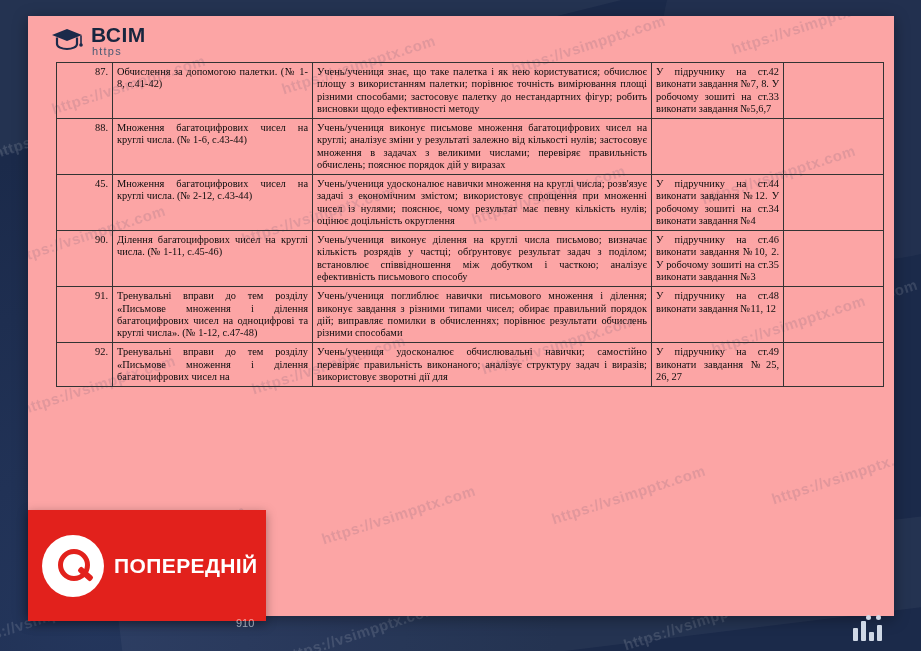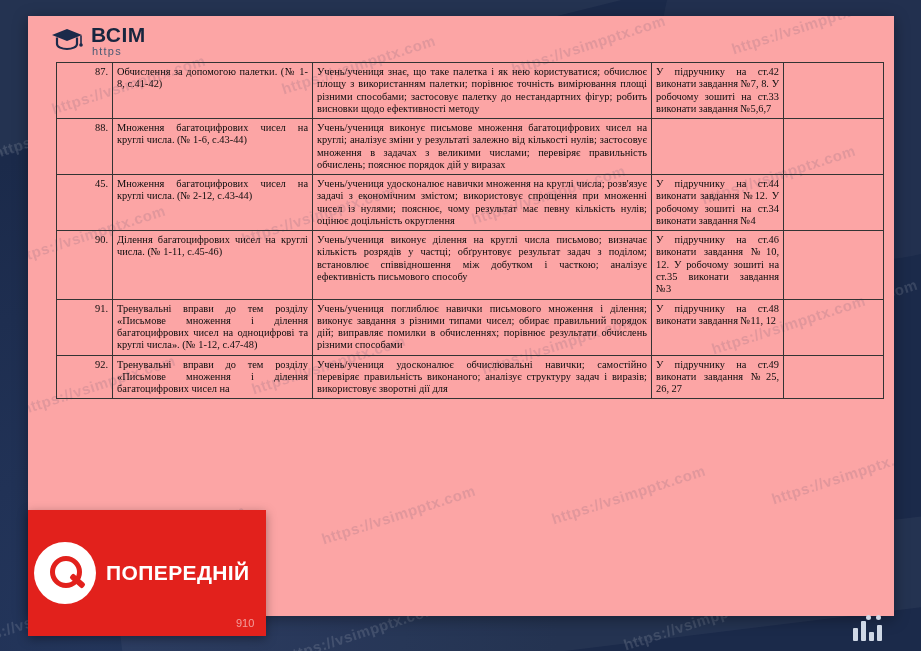--- a/index.html
+++ b/index.html
@@ -124,26 +124,26 @@
     letter-spacing: 0.5px;
   }
   .wm.light { color: rgba(255,255,255,0.13); }
 
   
   .preview-badge {
     position: absolute;
     left: 28px;
     top: 510px;
     width: 238px;
-    height: 126px;
+    height: 111px;
     background: #e2211c;
     display: flex;
     align-items: center;
     gap: 10px;
-    padding-left: 6px;
+    padding-left: 14px;
     box-sizing: border-box;
     box-shadow: 0 3px 10px rgba(0,0,0,0.35);
   }
   .magnifier {
     width: 62px;
     height: 62px;
     border-radius: 50%;
     background: #ffffff;
     position: relative;
     flex: 0 0 auto;
@@ -276,21 +276,21 @@
         <td class="col-num">45.</td>
         <td class="col-topic cell-justify">Множення багатоцифрових чисел на круглі числа. (№ 2-12, с.43-44)</td>
         <td class="col-desc">Учень/учениця удосконалює навички множення на круглі числа; розв'язує задачі з економічним змістом; використовує спрощення при множенні чисел із нулями; пояснює, чому результат має певну кількість нулів; оцінює доцільність округлення</td>
         <td class="col-task">У підручнику на ст.44 виконати завдання №12. У робочому зошиті на ст.34 виконати завдання №4</td>
         <td class="col-last"></td>
       </tr>
       <tr>
         <td class="col-num">90.</td>
         <td class="col-topic cell-justify">Ділення багатоцифрових чисел на круглі числа. (№ 1-11, с.45-46)</td>
         <td class="col-desc">Учень/учениця виконує ділення на круглі числа письмово; визначає кількість розрядів у частці; обґрунтовує результат задач з поділом; встановлює співвідношення між добутком і часткою; аналізує ефективність письмового способу</td>
-        <td class="col-task">У підручнику на ст.46 виконати завдання №10, 12. У робочому зошиті на ст.35 виконати завдання №3</td>
+        <td class="col-task">У підручнику на ст.46 виконати завдання №10, 2. У робочому зошиті на ст.35 виконати завдання №3</td>
         <td class="col-last"></td>
       </tr>
       <tr>
         <td class="col-num">91.</td>
         <td class="col-topic cell-justify">Тренувальні вправи до тем розділу «Письмове множення і ділення багатоцифрових чисел на одноцифрові та круглі числа». (№ 1-12, с.47-48)</td>
         <td class="col-desc">Учень/учениця поглиблює навички письмового множення і ділення; виконує завдання з різними типами чисел; обирає правильний порядок дій; виправляє помилки в обчисленнях; порівнює результати обчислень різними способами</td>
         <td class="col-task">У підручнику на ст.48 виконати завдання №11, 12</td>
         <td class="col-last"></td>
       </tr>
       <tr>

